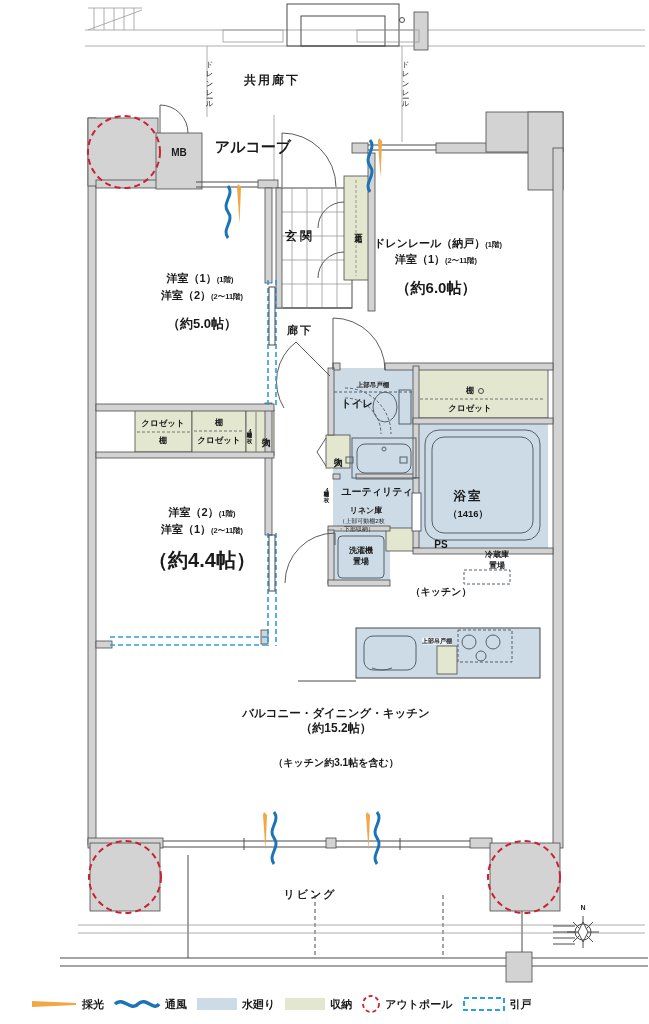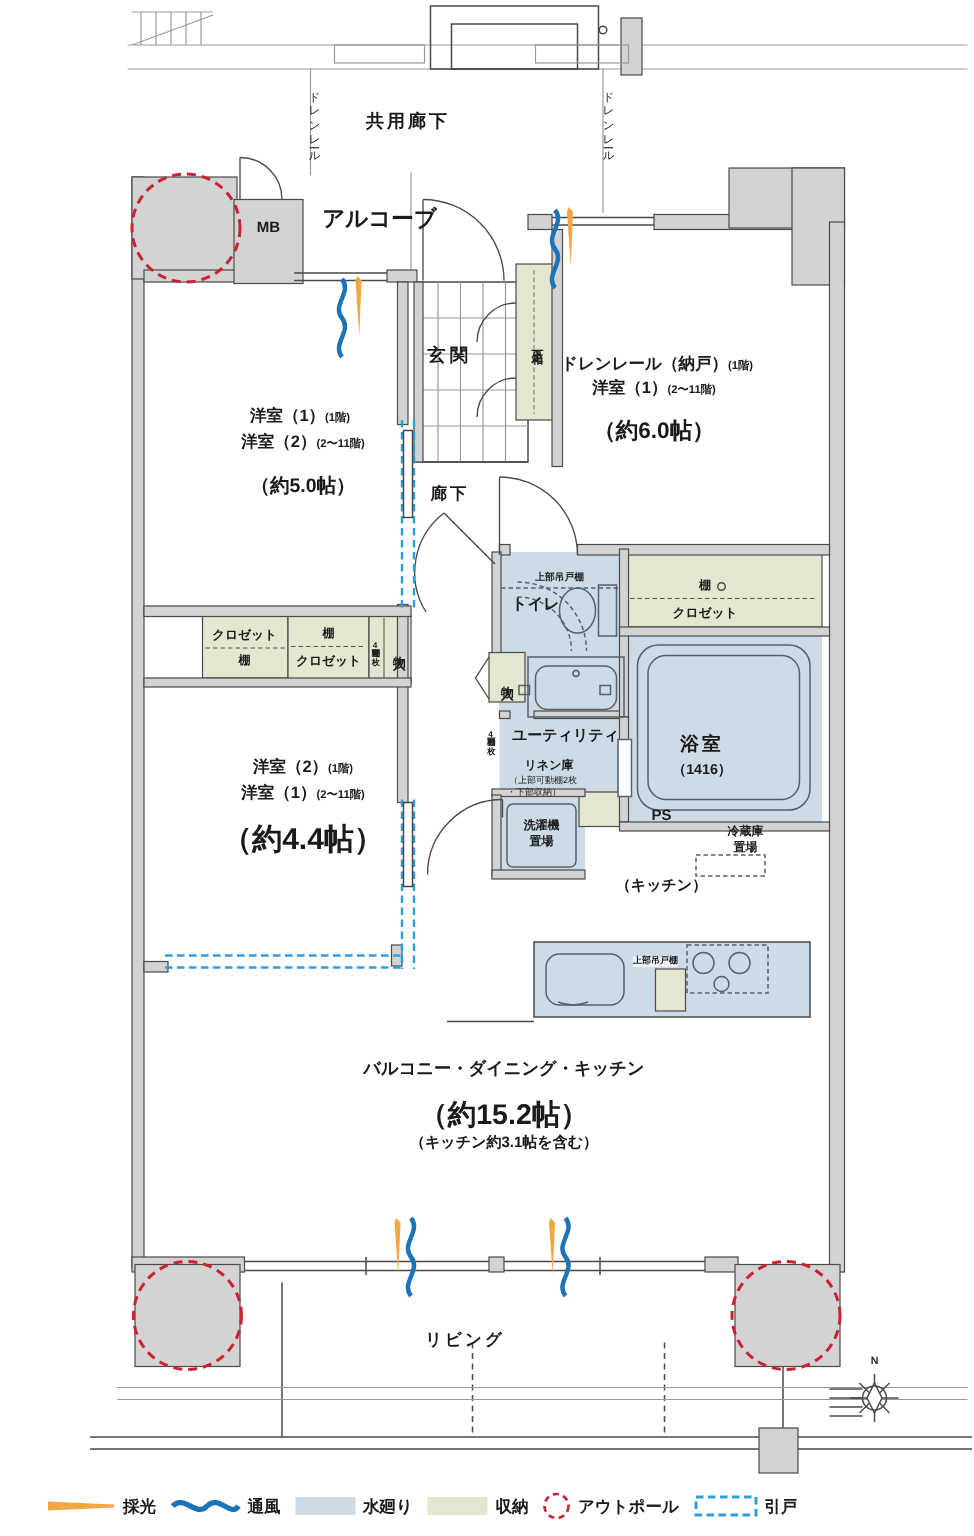--- a/index.html
+++ b/index.html
@@ -282,21 +282,21 @@
 <div class="lb" style="left:356px;top:529px;font-size:6px;font-weight:normal">・下部収納）</div>
 <div class="lb" style="left:361px;top:551px;font-size:8px">洗濯機</div>
 <div class="lb" style="left:361px;top:562px;font-size:8px">置場</div>
 <div class="lb" style="left:441px;top:544px;font-size:10px">PS</div>
 <div class="lb" style="left:497px;top:555px;font-size:8px">冷蔵庫</div>
 <div class="lb" style="left:497px;top:566px;font-size:8px">置場</div>
 <div class="lb" style="left:441px;top:591px;font-size:10px">（キッチン）</div>
 <div class="lb" style="left:437px;top:641px;font-size:6px;background:rgba(255,255,255,.7)">上部吊戸棚</div>
 
 <div class="lb" style="left:336px;top:713px;font-size:11.5px">バルコニー・ダイニング・キッチン</div>
-<div class="lb" style="left:336px;top:745px;font-size:19px">（約15.2帖）</div>
+<div class="lb" style="left:336px;top:729px;font-size:12px">（約15.2帖）</div>
 <div class="lb" style="left:336px;top:762px;font-size:10px">（キッチン約3.1帖を含む）</div>
 <div class="lb" style="left:310px;top:894px;font-size:11px;letter-spacing:2px">リビング</div>
 <div class="lb" style="left:583px;top:908px;font-size:7px">N</div>
 
 <div class="legend">
   <div class="item">
     <svg width="48" height="14">
       <polygon points="2,4 46,6 46,8 2,10" fill="var(--daylight)"></polygon>
     </svg>
     <span>採光</span>

